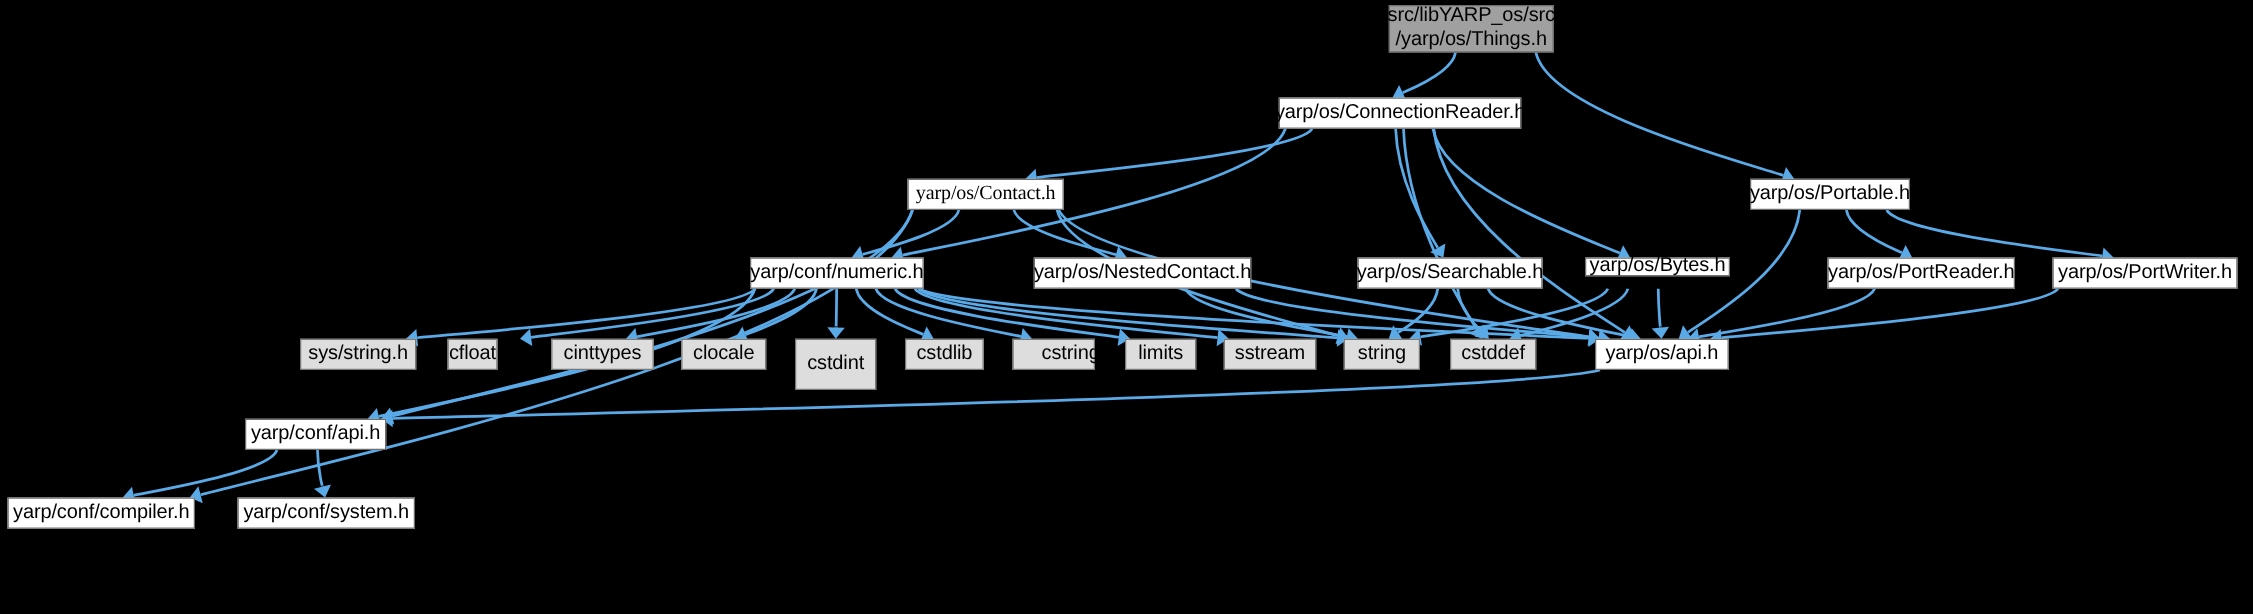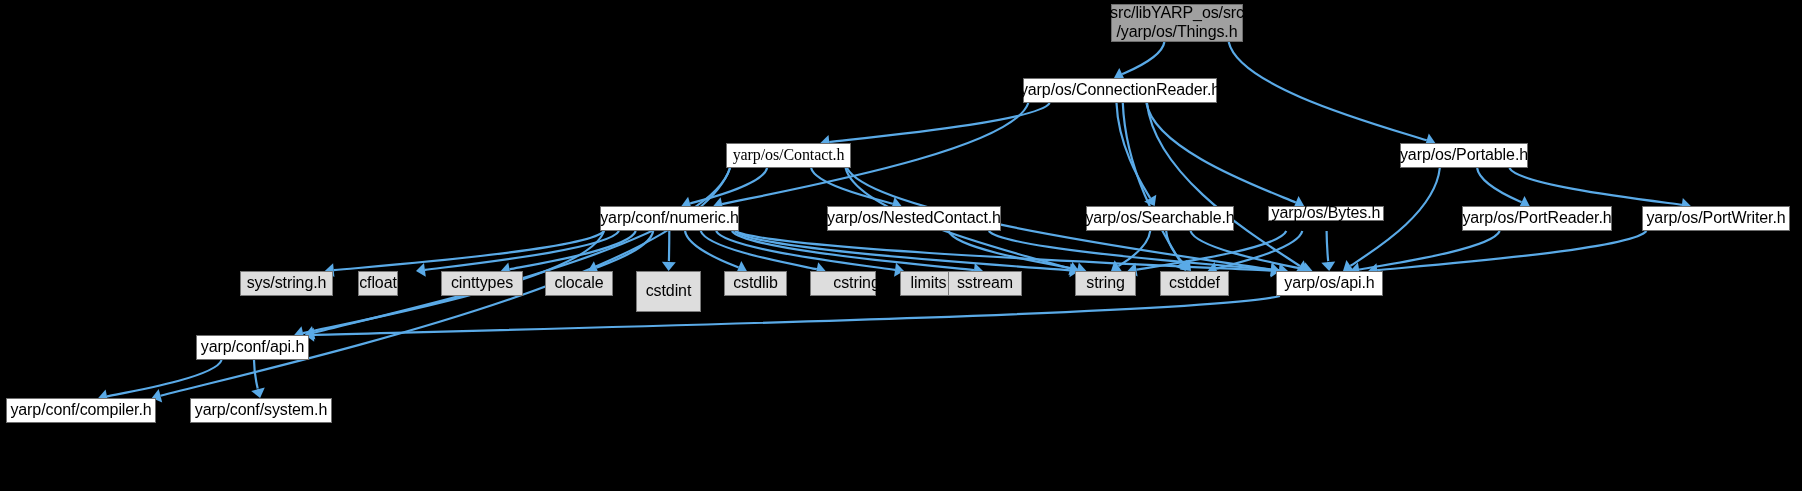--- a/index.html
+++ b/index.html
@@ -164,21 +164,21 @@
       <div class="node kind-project" style="left: 1462px; top: 206px; width: 150px; height: 25px;"><span>yarp/os/PortReader.h</span></div>
       <div class="node kind-project" style="left: 1642px; top: 206px; width: 148px; height: 25px;"><span>yarp/os/PortWriter.h</span></div>
       <div class="node kind-system" style="left: 240px; top: 271px; width: 93px; height: 25px;"><span>sys/string.h</span></div>
       <div class="node kind-system" style="left: 358px; top: 271px; width: 40px; height: 25px;"><span>cfloat</span></div>
       <div class="node kind-system" style="left: 441px; top: 271px; width: 82px; height: 25px;"><span>cinttypes</span></div>
       <div class="node kind-system" style="left: 545px; top: 271px; width: 68px; height: 25px;"><span>clocale</span></div>
       <div class="node kind-system" style="left: 636px; top: 271px; width: 65px; height: 41px;"><span>cstdint</span></div>
       <div class="node kind-system" style="left: 724px; top: 271px; width: 63px; height: 25px;"><span>cstdlib</span></div>
       <div class="node kind-system" style="left: 810px; top: 271px; width: 66px; height: 25px; padding-left: 27px;"><span>cstring</span></div>
       <div class="node kind-system" style="left: 900px; top: 271px; width: 57px; height: 25px;"><span>limits</span></div>
-      <div class="node kind-system" style="left: 948px; top: 271px; width: 74px; height: 25px;"><span>sstream</span></div>
+      <div class="node kind-system" style="left: 979px; top: 271px; width: 74px; height: 25px;"><span>sstream</span></div>
       <div class="node kind-system" style="left: 1075px; top: 271px; width: 61px; height: 25px;"><span>string</span></div>
       <div class="node kind-system" style="left: 1160px; top: 271px; width: 69px; height: 25px;"><span>cstddef</span></div>
       <div class="node kind-project" style="left: 1276px; top: 271px; width: 107px; height: 25px;"><span>yarp/os/api.h</span></div>
       <div class="node kind-project" style="left: 196px; top: 335px; width: 113px; height: 25px;"><span>yarp/conf/api.h</span></div>
       <div class="node kind-project" style="left: 6px; top: 398px; width: 150px; height: 25px;"><span>yarp/conf/compiler.h</span></div>
       <div class="node kind-project" style="left: 190px; top: 398px; width: 142px; height: 25px;"><span>yarp/conf/system.h</span></div>
     </div>
 </div>
 
 </body></html>

